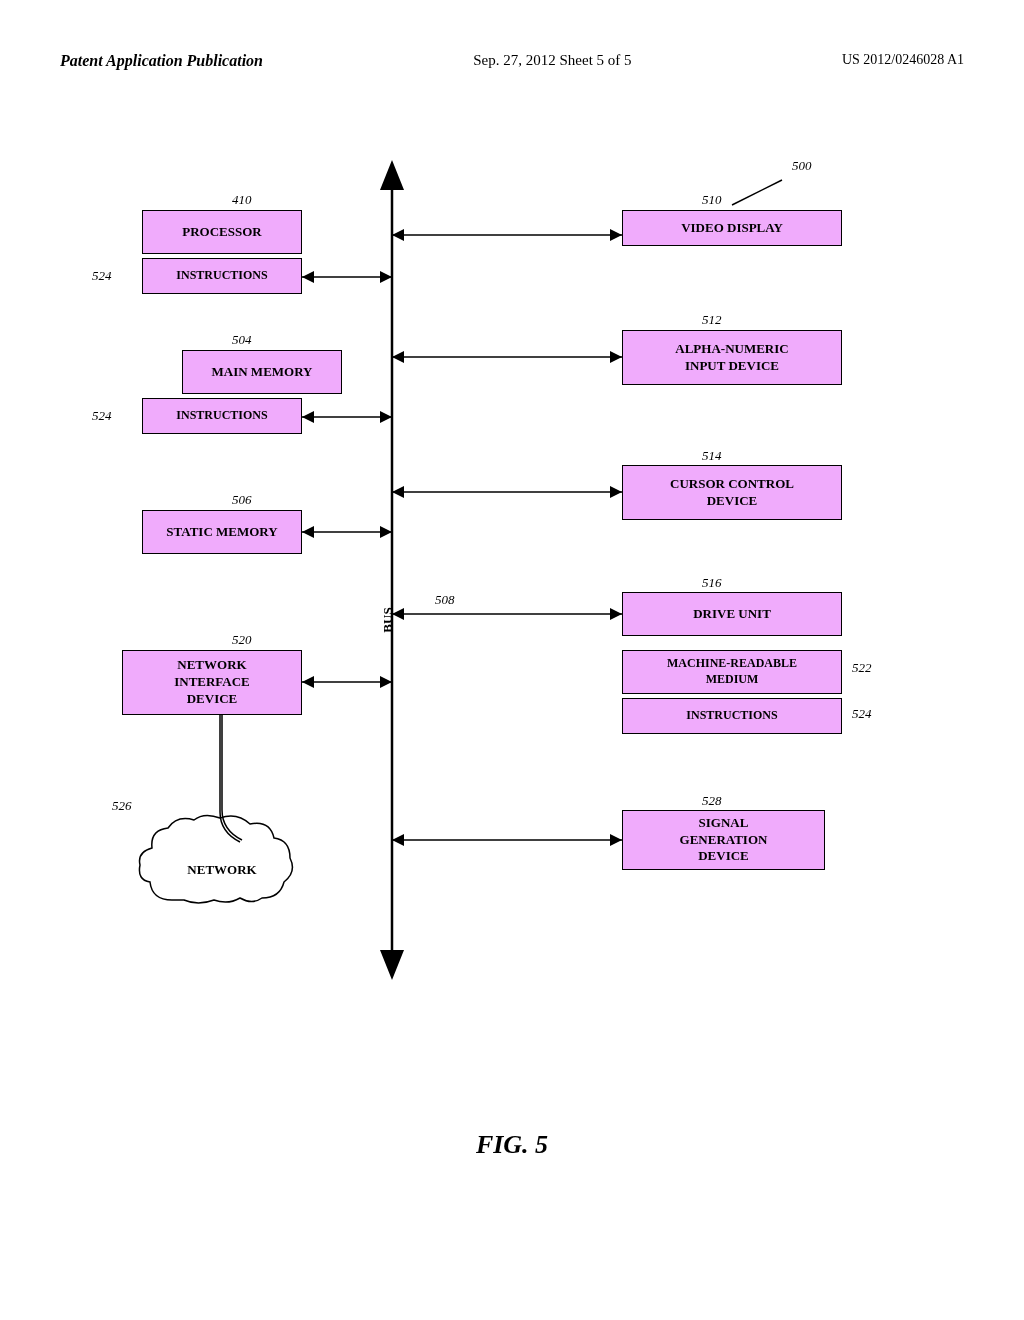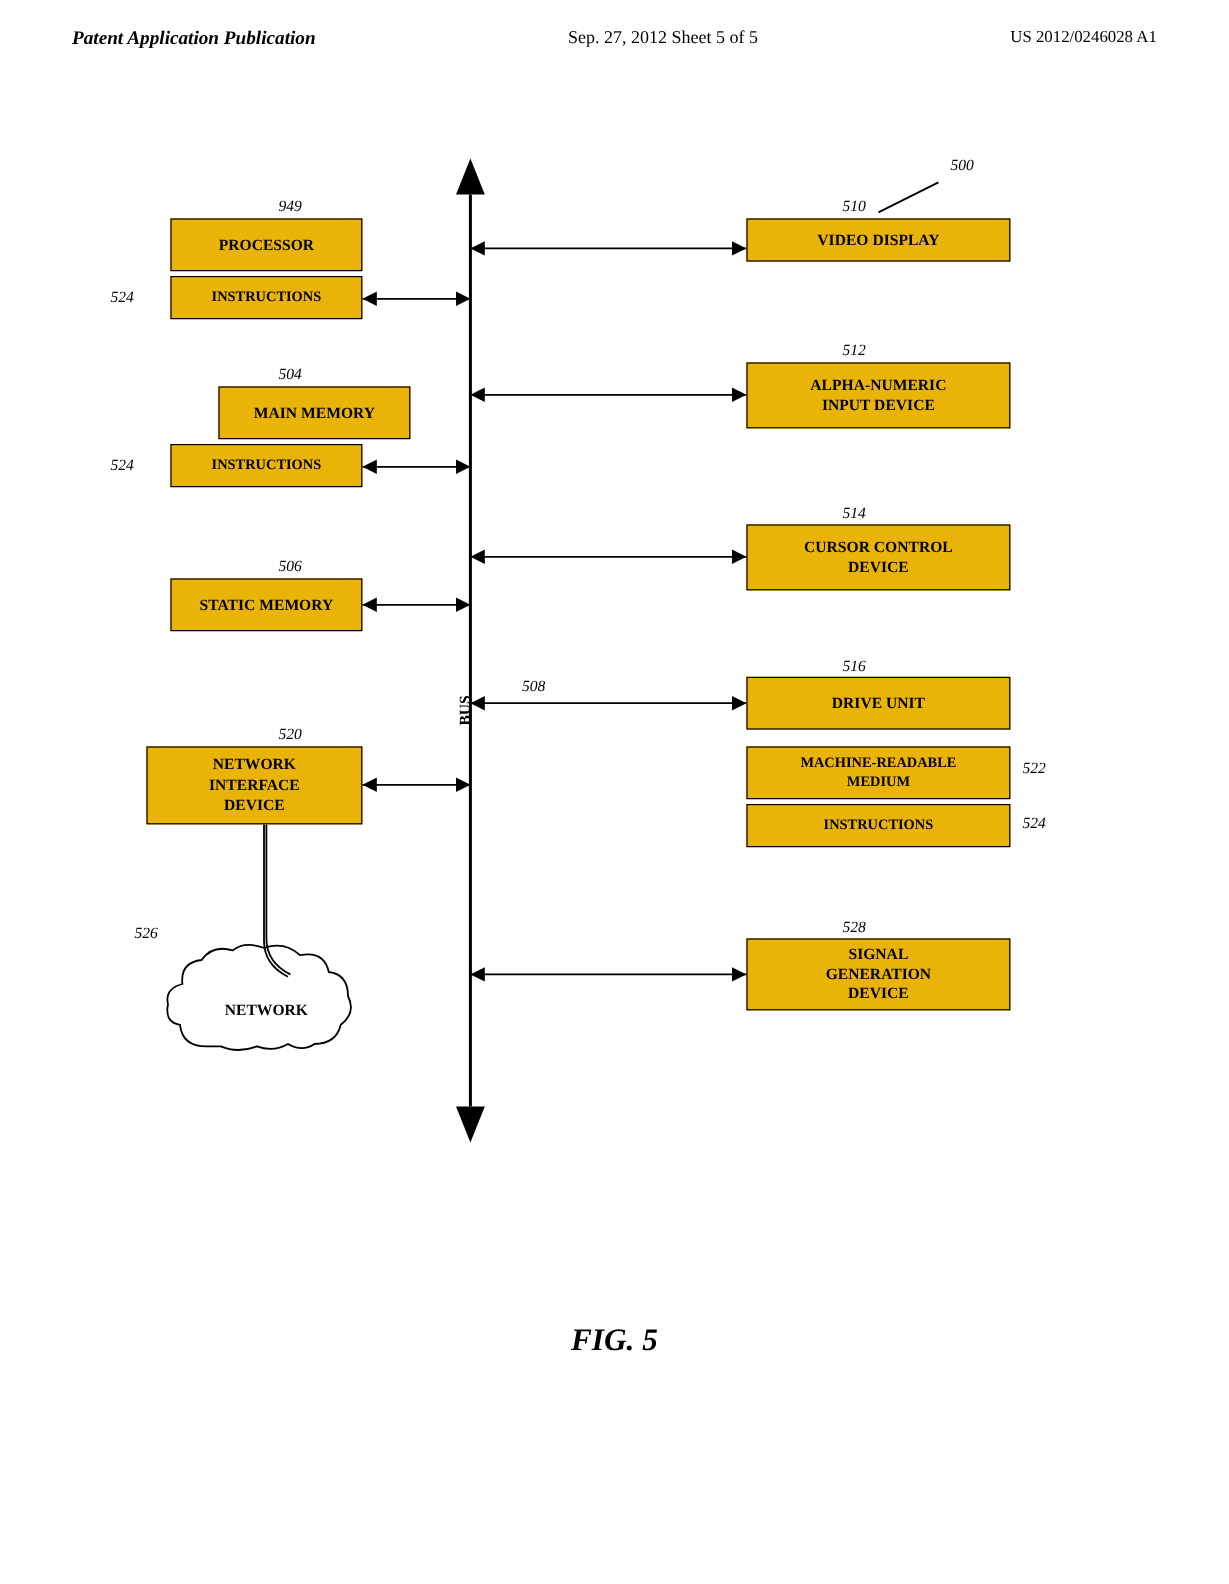--- a/index.html
+++ b/index.html
@@ -10,21 +10,21 @@
       min-height: 1320px;
       position: relative;
       overflow-x: hidden;
     }
 
     .page {
       width: 1024px;
       min-height: 1320px;
       background: #fff;
       position: relative;
-      padding: 24px 60px;
+      padding: 52px 60px;
     }
 
     
     .header {
       display: flex;
       justify-content: space-between;
       align-items: flex-start;
       margin-bottom: 60px;
       font-size: 15px;
     }
@@ -46,21 +46,21 @@
       position: relative;
       width: 860px;
       height: 980px;
       margin: 0 auto;
     }
 
     
     .box {
       position: absolute;
       border: 1.5px solid #000;
-      background: #eab308;
+      background: #f0abfc;
       text-align: center;
       font-size: 13px;
       font-weight: bold;
       display: flex;
       align-items: center;
       justify-content: center;
       line-height: 1.3;
     }
 
     
@@ -113,21 +113,21 @@
       width: 220px; height: 44px;
       font-size: 12px;
     }
     .instructions-box-3 {
       left: 540px; top: 568px;
       width: 220px; height: 36px;
       font-size: 12px;
     }
     .signal-generation-box {
       left: 540px; top: 680px;
-      width: 220px; height: 60px;
+      width: 203px; height: 60px;
     }
 
     
     .ref-label {
       position: absolute;
       font-size: 13px;
       font-style: italic;
       font-weight: normal;
     }
 
@@ -231,21 +231,21 @@
       <polygon points="540,710 528,704 528,716" fill="#000"></polygon>
 
       <path d="M 140 585 L 140 680 Q 140 700 160 710" stroke="#000" stroke-width="1.5" fill="none"></path>
 
       <path d="M 138 585 L 138 682 Q 138 702 158 712" stroke="#000" stroke-width="1.5" fill="none"></path>
 
     </svg>
 
     <div class="ref-label" style="left:710px; top:28px;">500</div>
 
-    <div class="ref-label" style="left:150px; top:62px;">949</div>
+    <div class="ref-label" style="left:150px; top:62px;">410</div>
 
     <div class="box processor-box">
       <span>PROCESSOR</span>
     </div>
 
     <div class="box instructions-box-1">
       <span>INSTRUCTIONS</span>
     </div>
 
     <div class="ref-label" style="left:10px; top:138px;">524</div>

